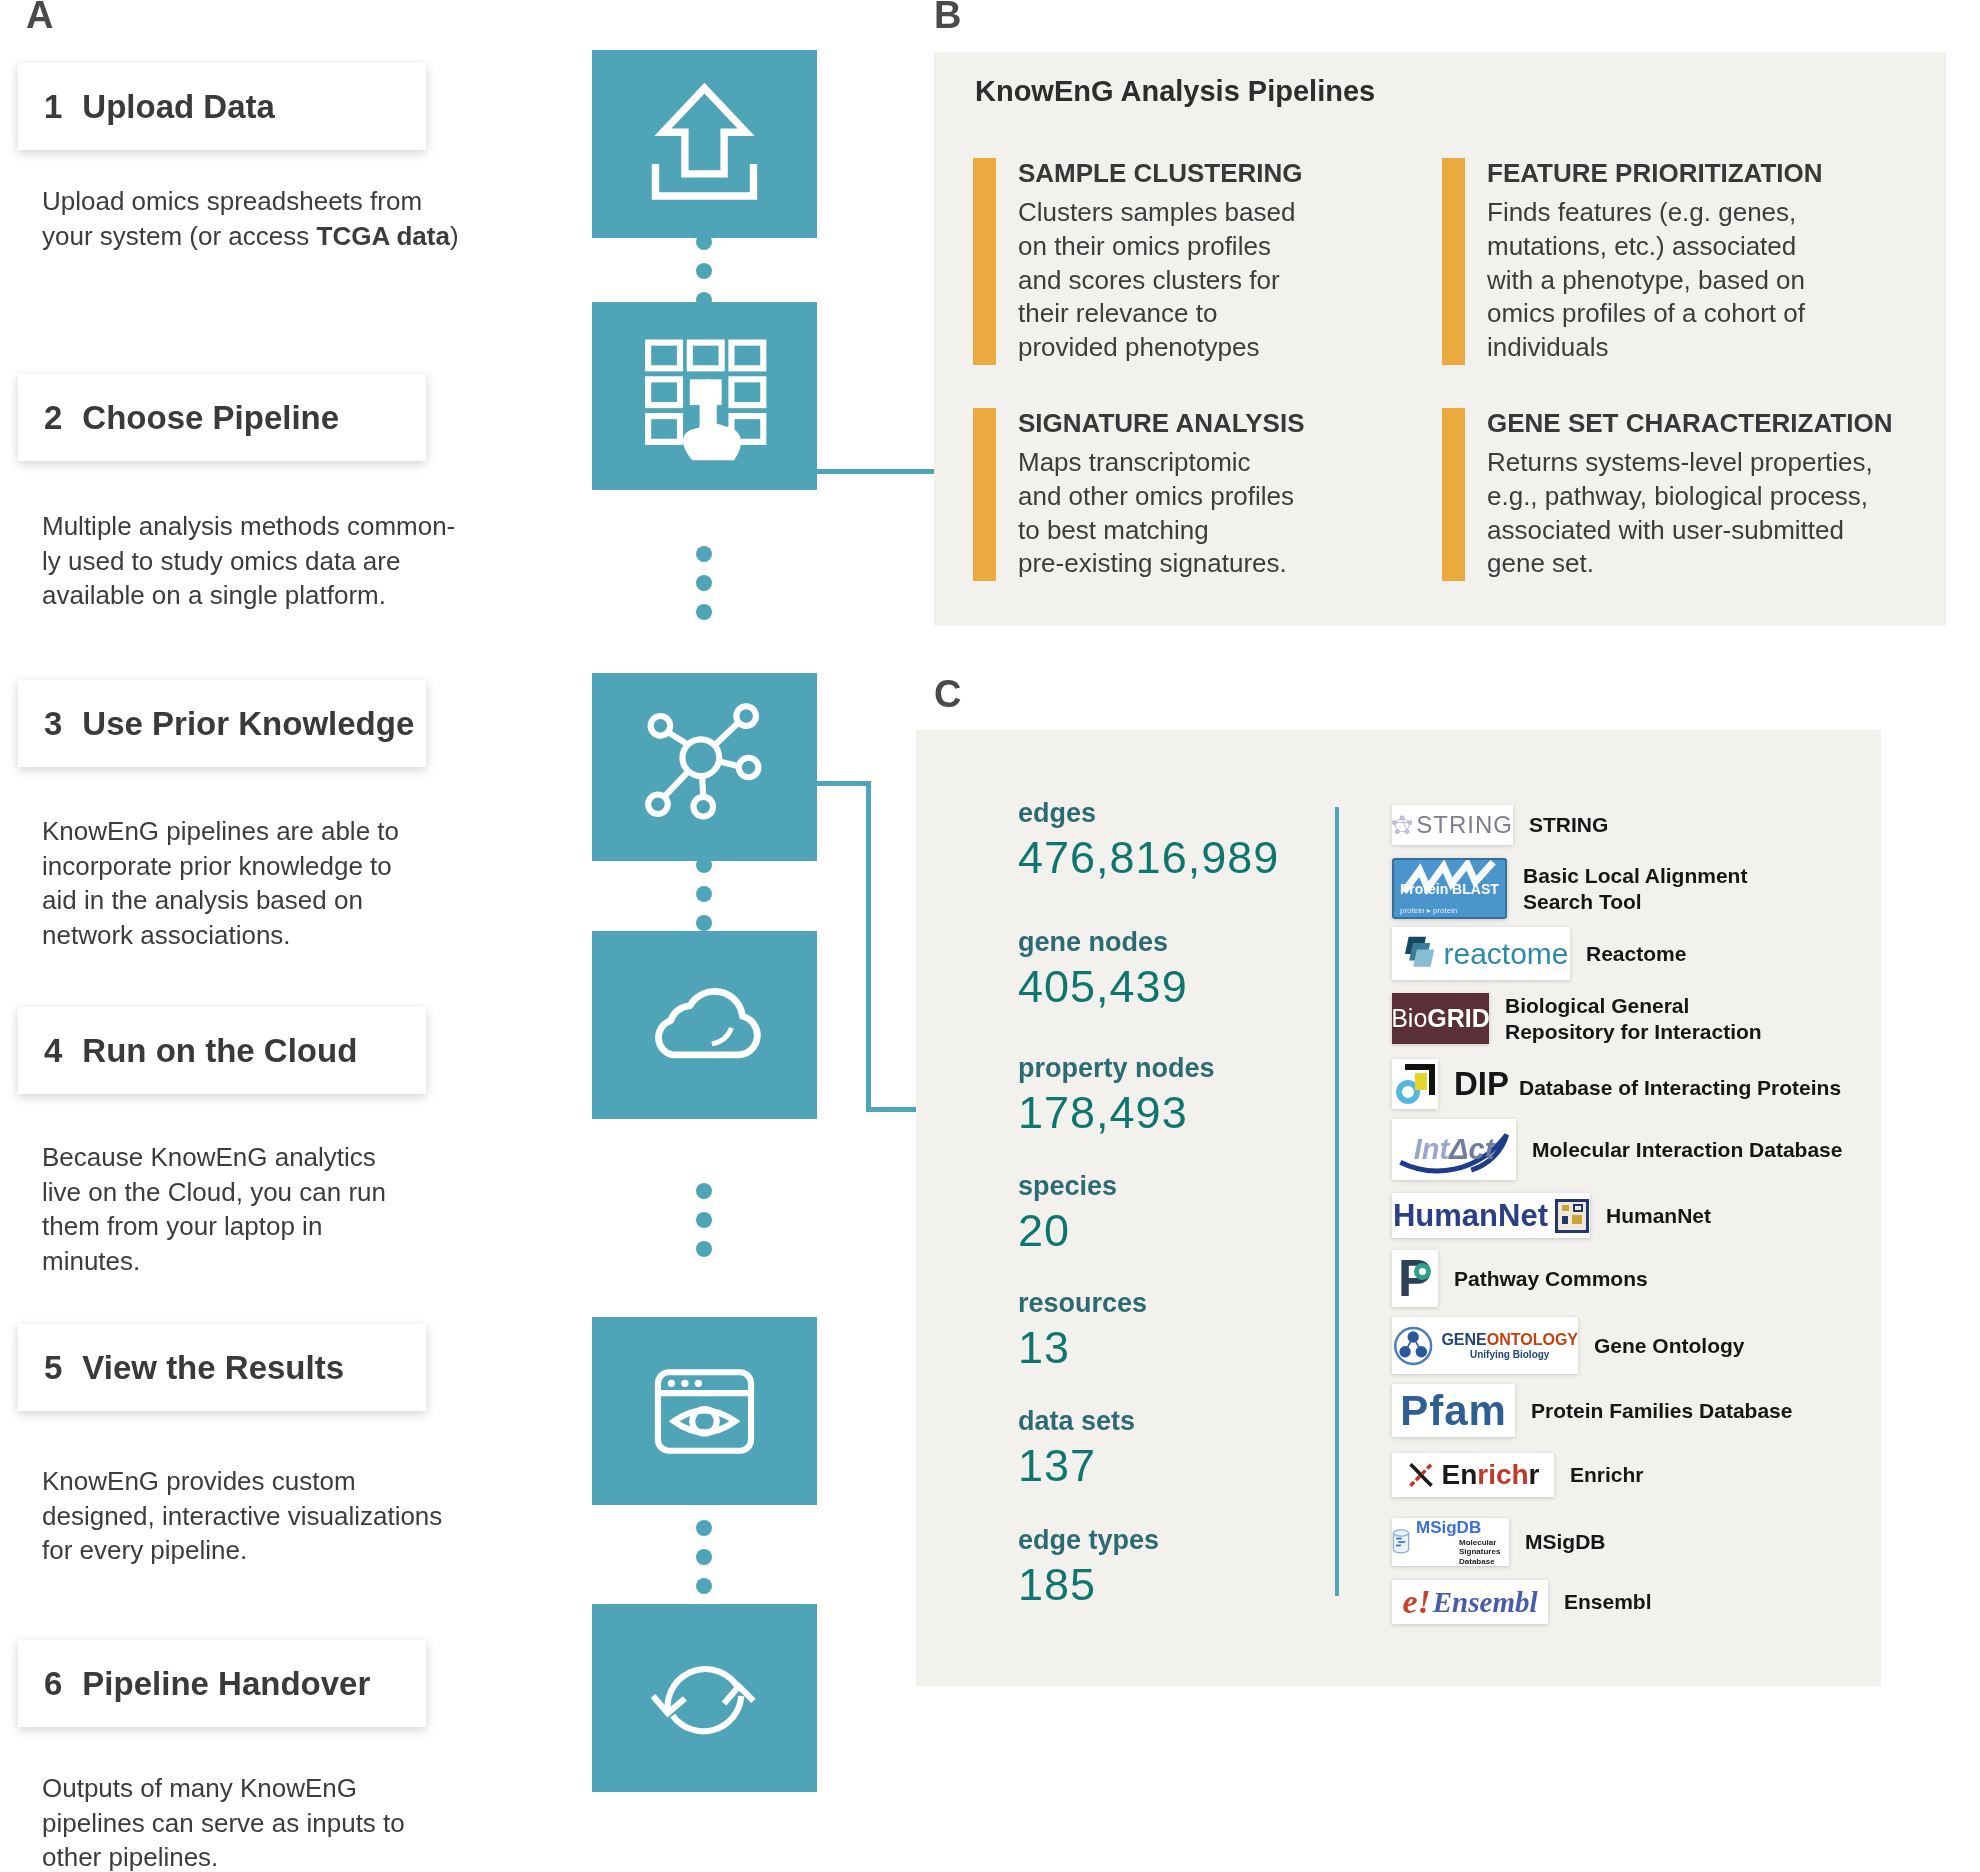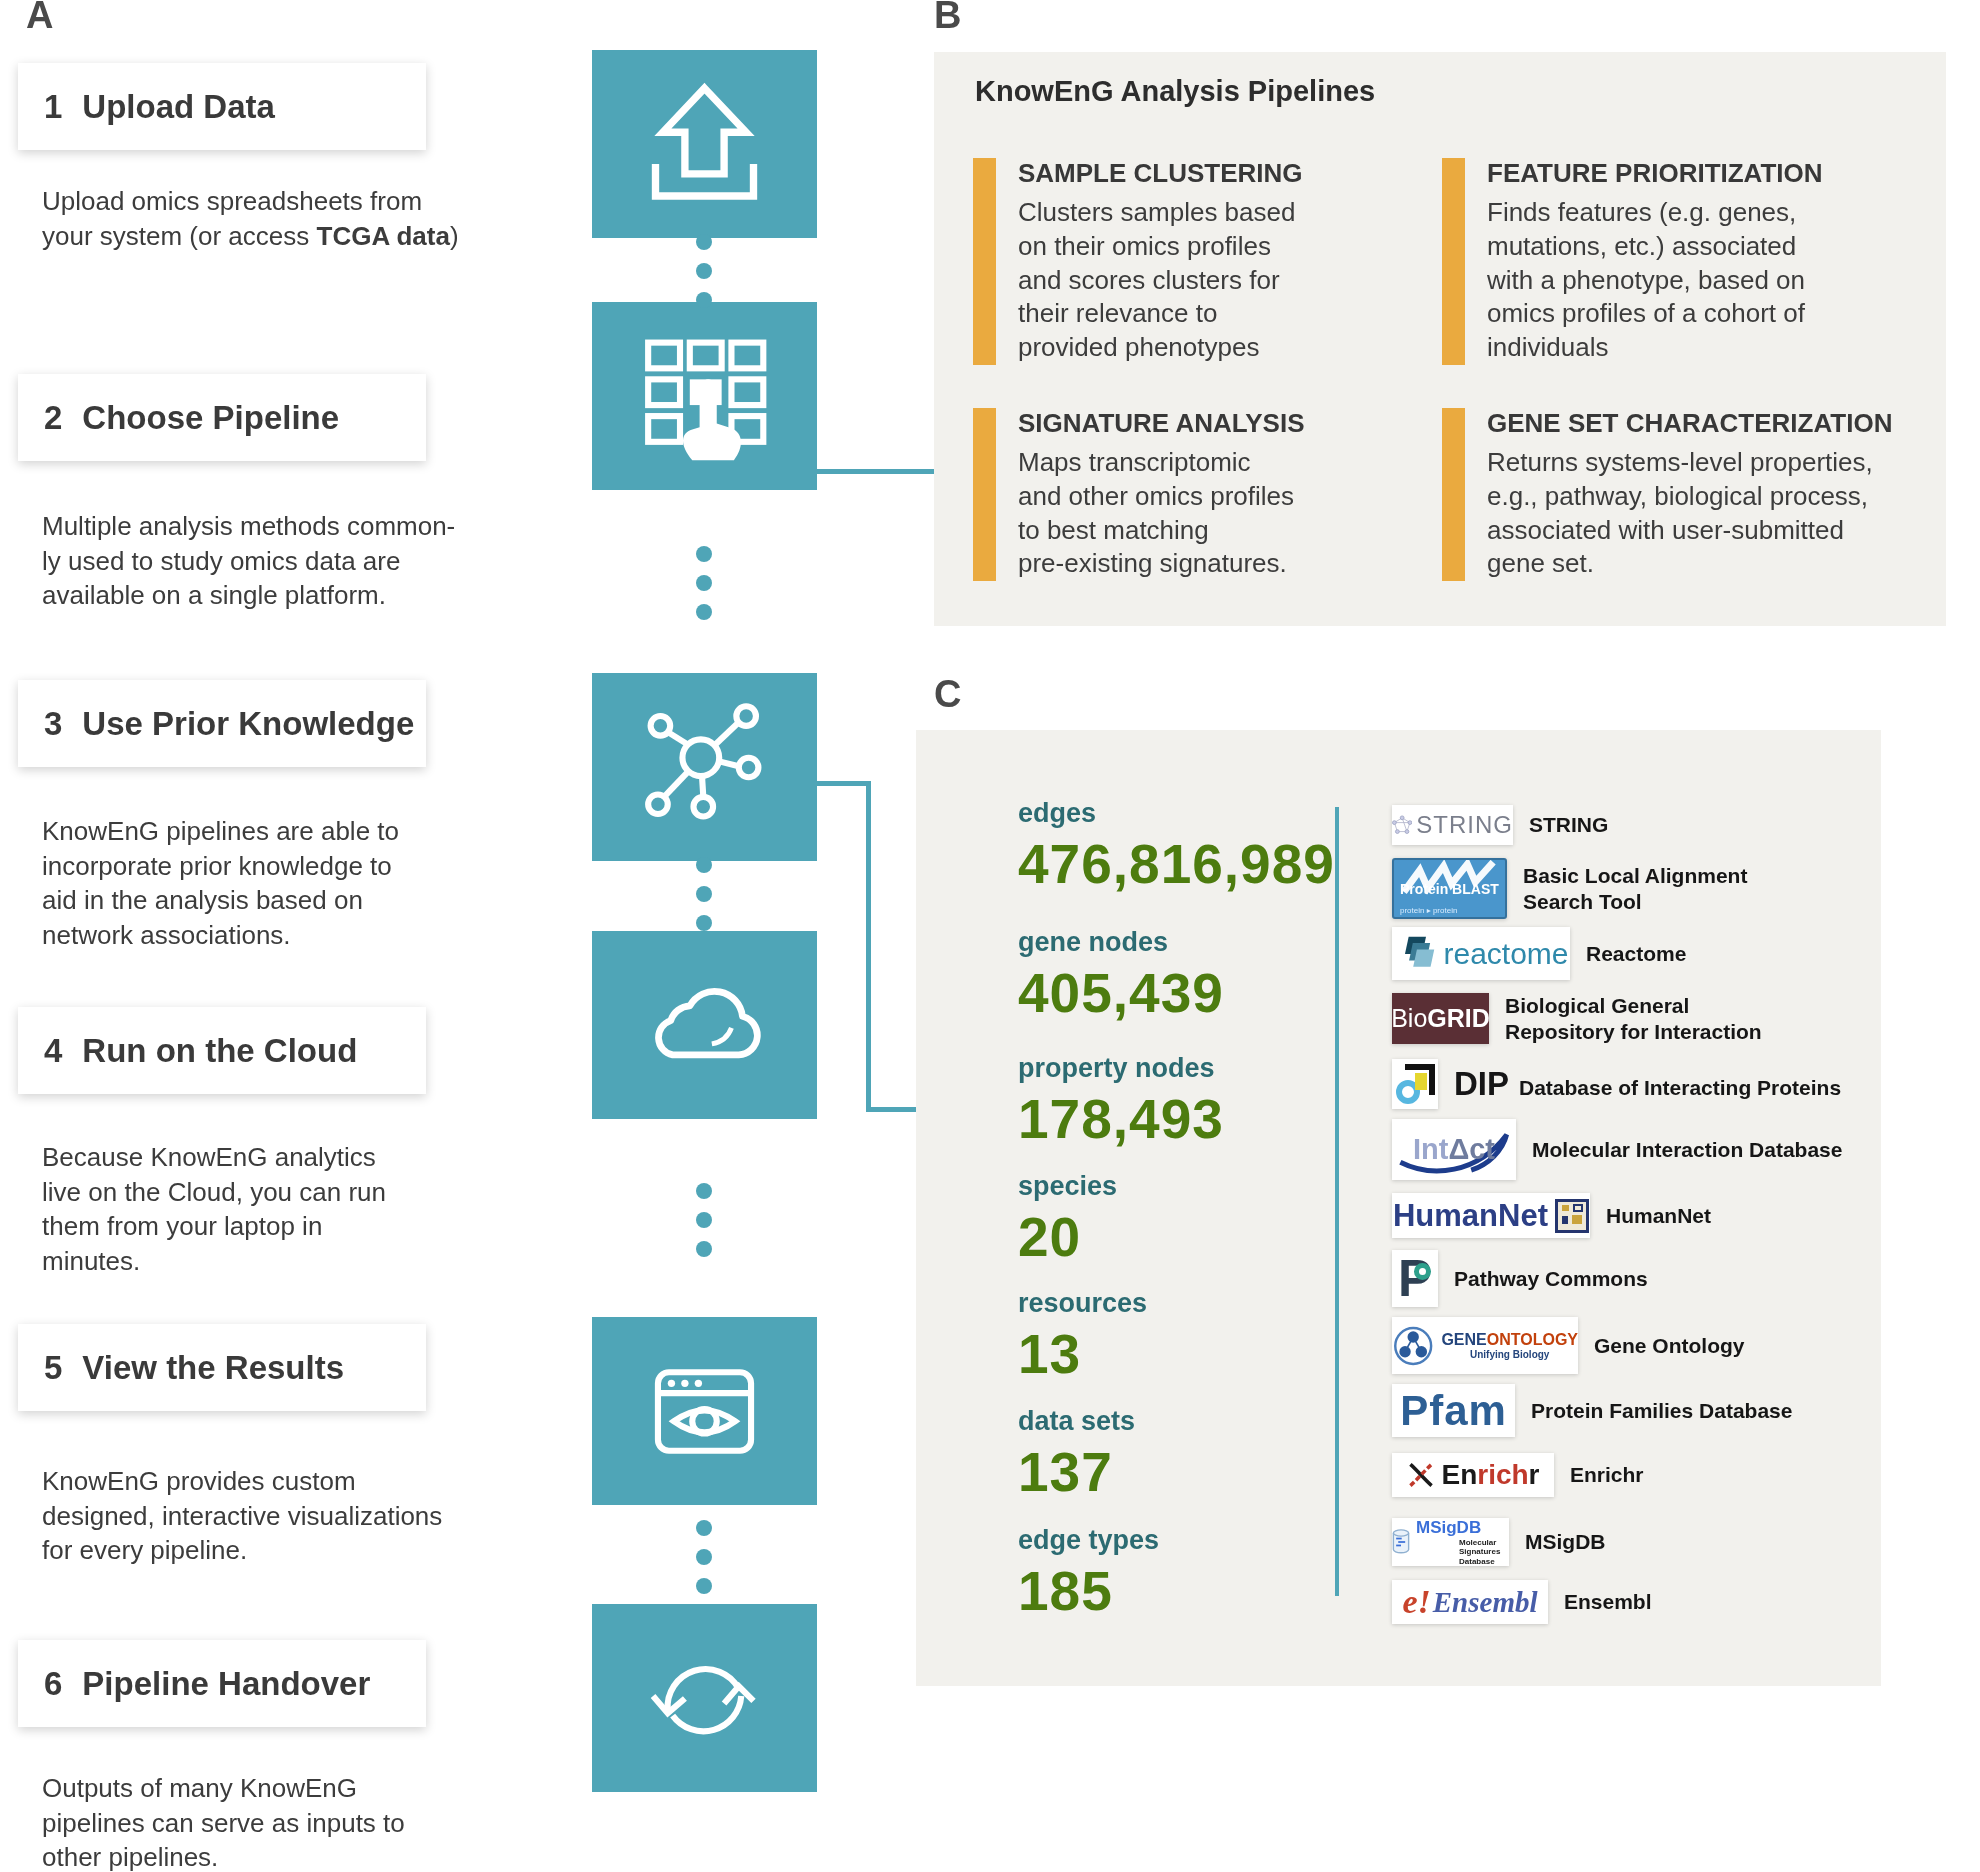--- a/index.html
+++ b/index.html
@@ -30,21 +30,21 @@
   .pb-title{position:absolute;margin:0;font-size:29px;font-weight:800;color:#2d2d2d;}
   .pipe{position:absolute;display:flex;gap:22px;align-items:stretch;}
   .pipe-bar{width:23px;background:#EAAA3F;flex:0 0 auto;}
   .pipe-head{margin:0 0 7px;font-size:26px;font-weight:800;color:#383838;white-space:nowrap;}
   .pipe-body{margin:0;font-size:26px;line-height:1.3;color:#3c3c3c;white-space:pre-line;}
   .pipe-w1{width:337px;} .pipe-w2{width:446px;}
 
   
   .stat{position:absolute;left:1018px;}
   .stat-label{margin:0;font-size:27px;font-weight:800;color:#2C6B72;}
-  .stat-value{margin:3px 0 0;font-size:55px;font-weight:700;color:#4d7c0f;letter-spacing:1px;}
+  .stat-value{margin:3px 0 0;font-size:45px;font-weight:400;color:#0f766e;letter-spacing:1px;}
   .divider{position:absolute;width:4px;background:#4FA5B7;}
 
   
   .res{position:absolute;left:1392px;display:flex;align-items:center;gap:16px;}
   .chip{background:#fff;box-shadow:0 1px 4px rgba(0,0,0,.18);display:flex;align-items:center;
         justify-content:center;flex:0 0 auto;box-sizing:border-box;}
   .res-label{font-size:21px;font-weight:800;color:#161616;line-height:1.2;white-space:pre-line;}
   .dip-prefix{font-size:33px;font-weight:800;color:#161616;margin-right:10px;}
 
   .chip-string{width:121px;height:40px;gap:4px;}
@@ -52,21 +52,21 @@
   .chip-blast{width:115px;height:61px;background:#4a96cc;border:2px solid #35719c;
               position:relative;overflow:hidden;border-radius:3px;}
   .blast-t1{position:absolute;left:6px;bottom:20px;font-size:14px;font-weight:700;color:#fff;}
   .blast-t2{position:absolute;left:6px;bottom:2px;font-size:8px;color:#d8ecff;}
   .chip-reactome{width:178px;height:53px;gap:8px;}
   .reactome-text{font-size:30px;color:#2f89ab;}
   .chip-biogrid{width:97px;height:51px;background:#5a2f35;}
   .biogrid-a{font-size:25px;color:#fff;} .biogrid-b{font-size:25px;color:#fff;font-weight:800;}
   .chip-dip{width:46px;height:50px;}
   .chip-intact{width:124px;height:61px;position:relative;}
-  .intact-text{position:relative;z-index:2;font-weight:800;font-size:29px;}
+  .intact-text{position:relative;z-index:2;font-style:italic;font-weight:800;font-size:29px;}
   .intact-a{color:#9aa6cc;} .intact-b{color:#6f7c9e;}
   .intact-swoosh{position:absolute;left:0;top:0;z-index:1;}
   .chip-humannet{width:198px;height:45px;gap:7px;}
   .humannet-text{font-size:31px;font-weight:800;color:#2c3f85;}
   .chip-pathway{width:46px;height:57px;position:relative;}
   .pc-p{font-size:51px;font-weight:800;color:#2e4053;line-height:1;}
   .pc-dot{position:absolute;width:17px;height:17px;border-radius:50%;background:#2ea08c;right:7px;top:13px;}
   .pc-dot-in{position:absolute;width:7px;height:7px;border-radius:50%;background:#fff;left:5px;top:5px;}
   .chip-go{width:186px;height:57px;gap:7px;}
   .go-lines{display:flex;flex-direction:column;align-items:center;}

